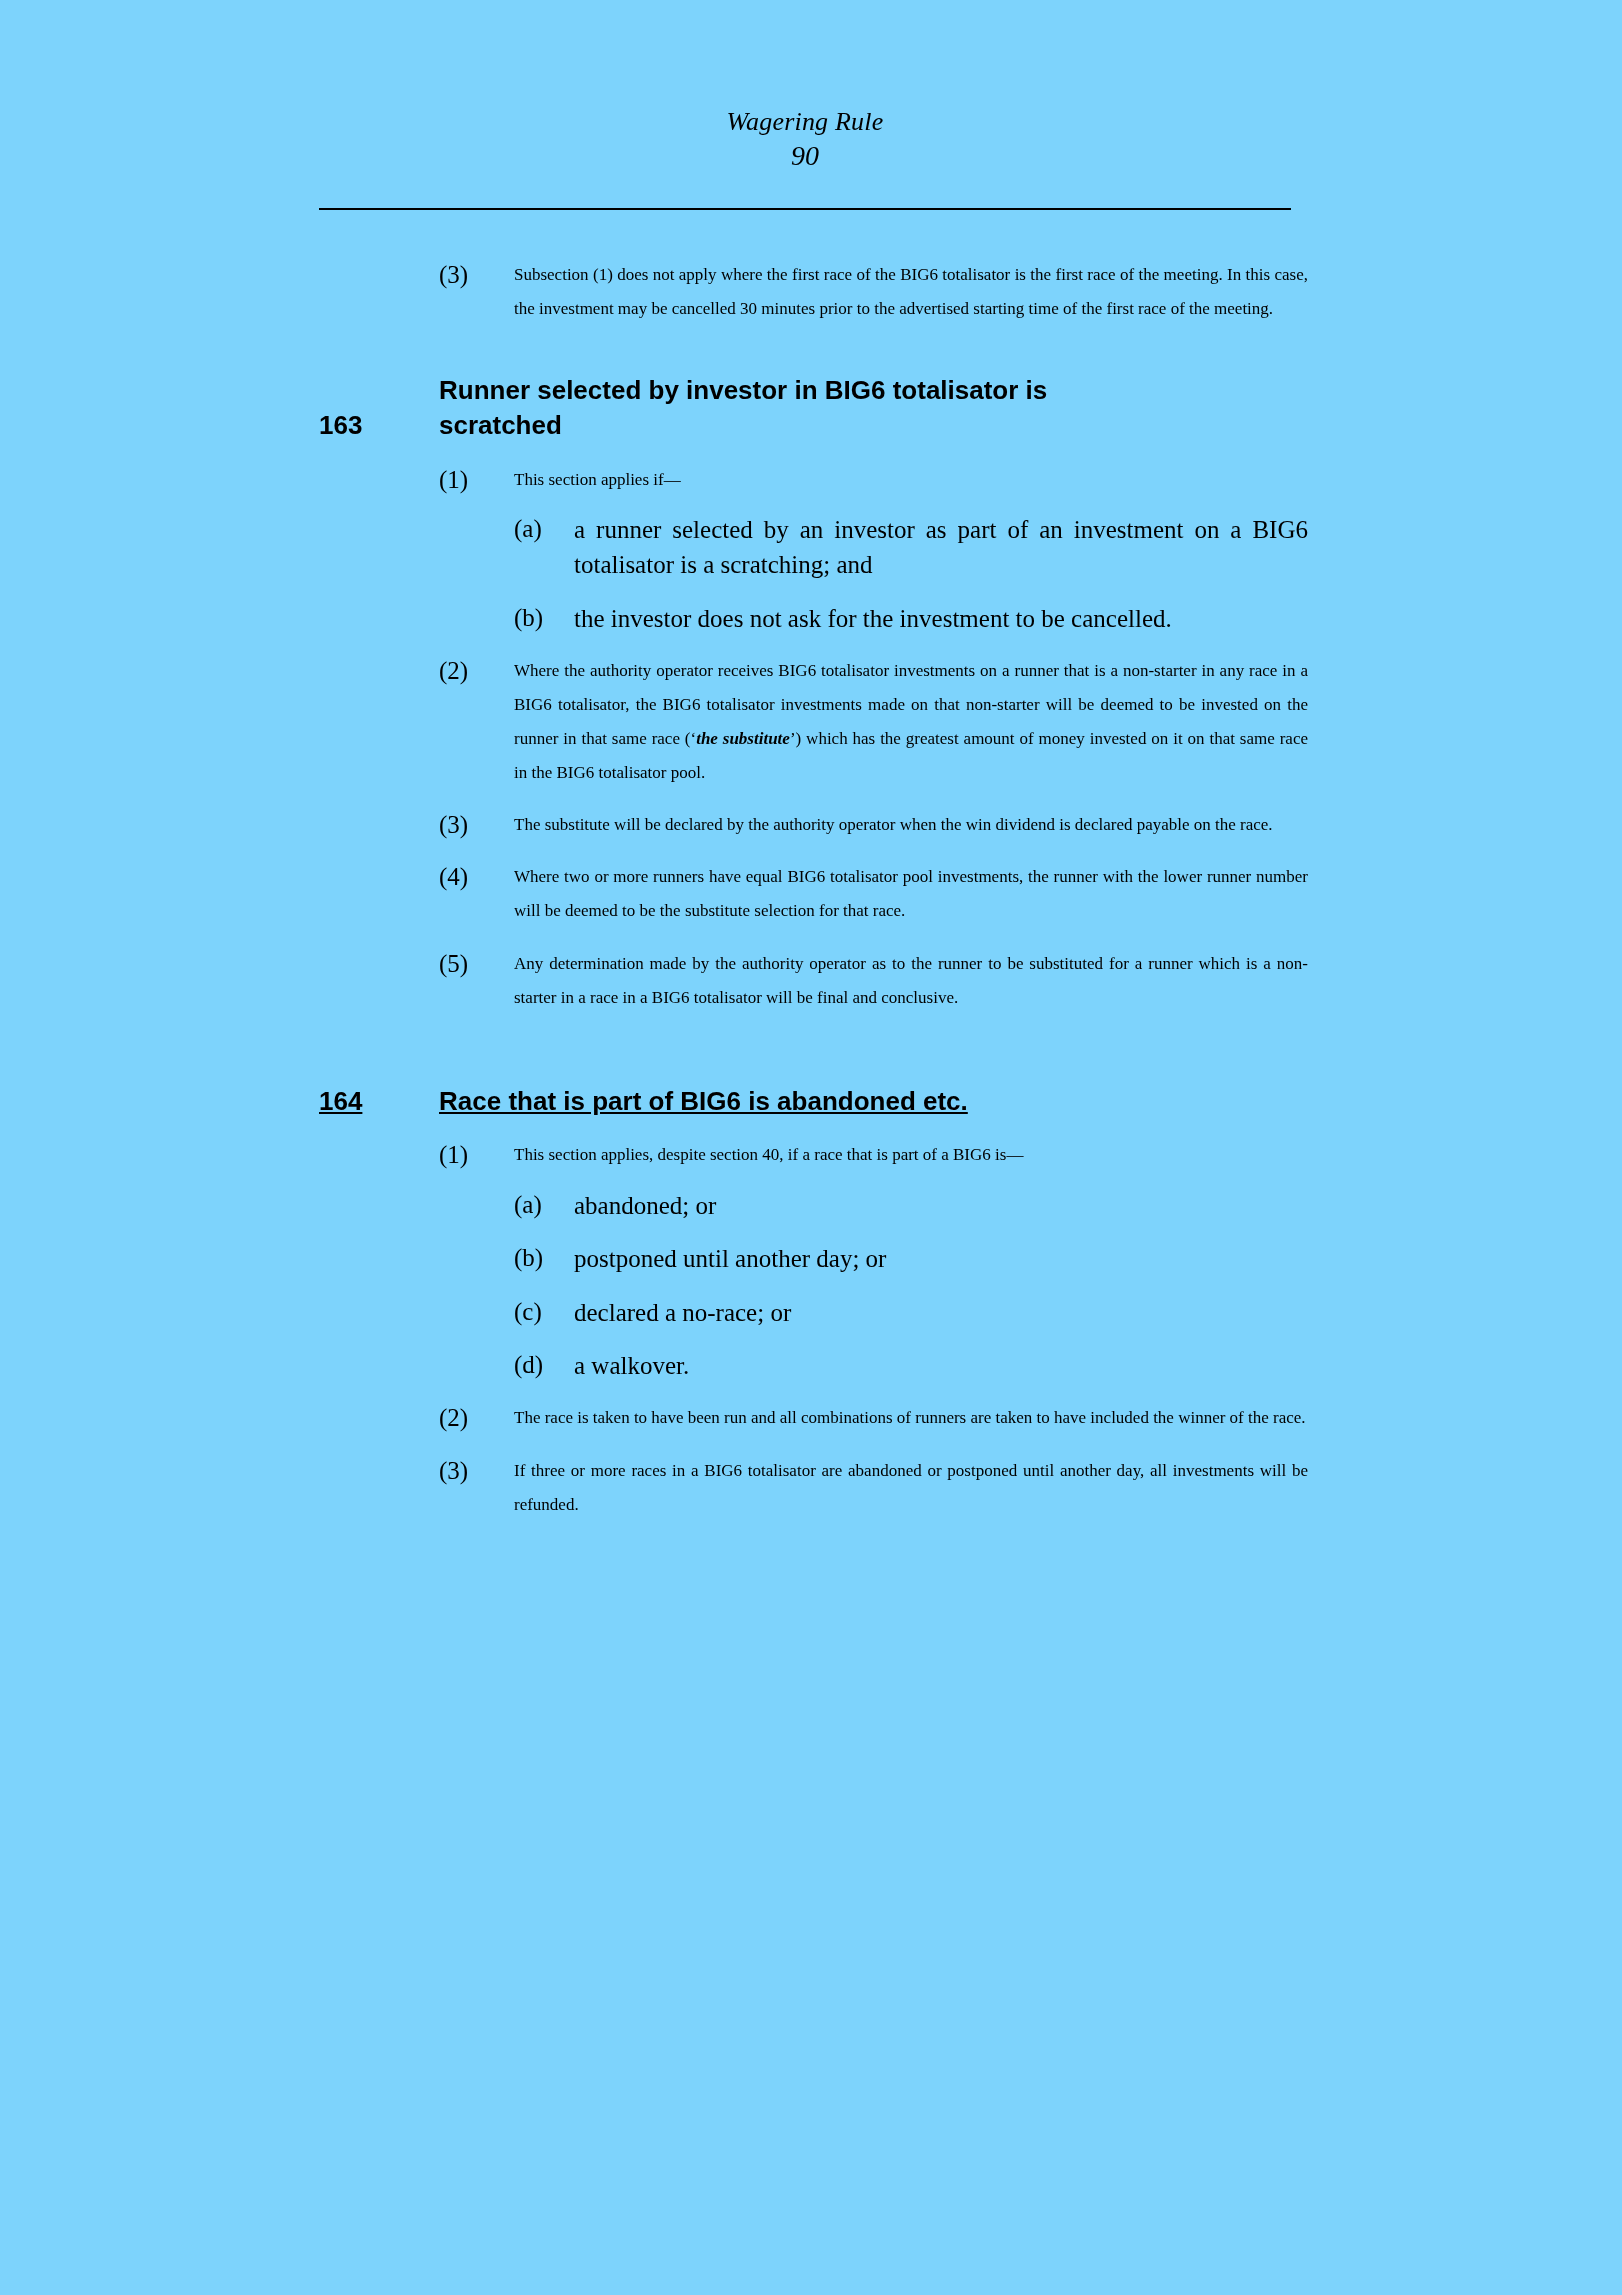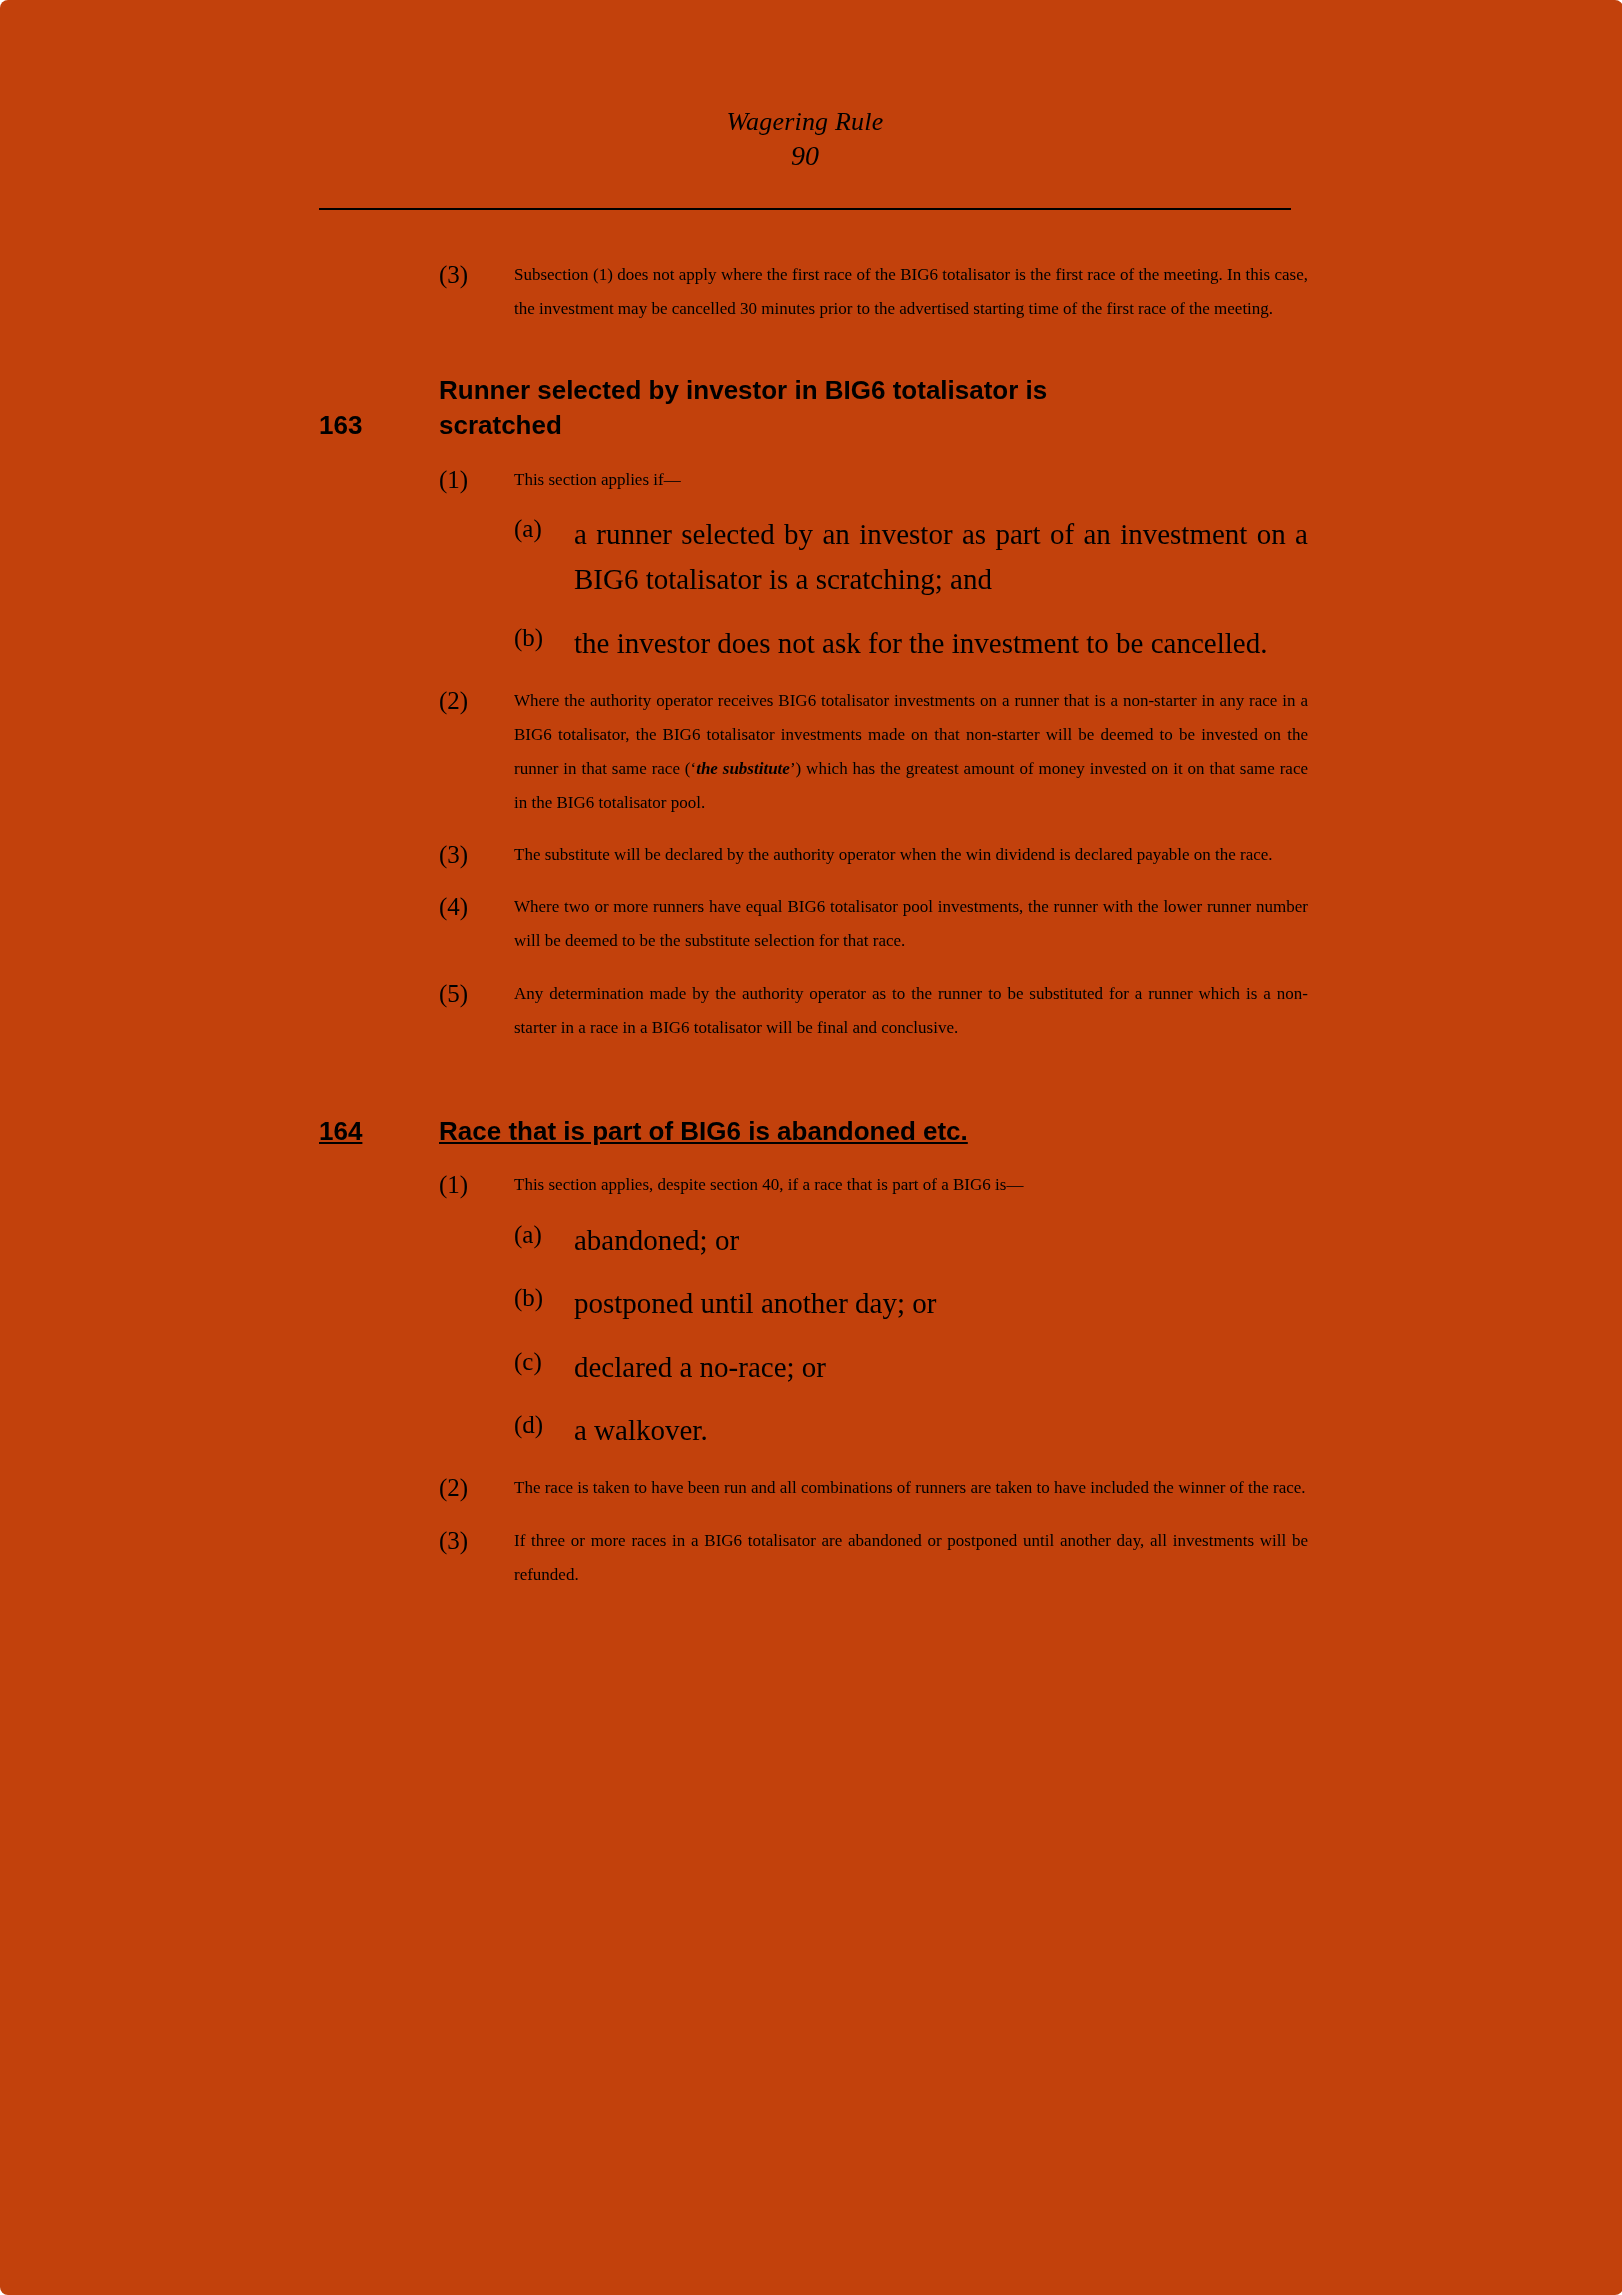--- a/index.html
+++ b/index.html
@@ -5,26 +5,25 @@
   html, body {
     margin: 0;
     padding: 0;
     background: #ffffff;
   }
 
   .page {
     position: relative;
     width: 1623px;
     height: 2295px;
-    background: #c2410c;
+    background: #7dd3fc;
     margin: 0 auto;
     overflow: hidden;
     font-family: "Liberation Serif", "DejaVu Serif", serif;
     color: #000000;
-    border-radius: 8px;
   }
 
   
   .page-header {
     position: absolute;
     top: 105px;
     left: 319px;
     width: 972px;
     text-align: center;
   }
@@ -88,22 +87,22 @@
     margin-left: 195px;          
     margin-bottom: 18.3px;
   }
   .lvl2 > .marker {
     flex: 0 0 60px;              
     font-size: 25px;
     line-height: 34px;
   }
   .lvl2 > .txt {
     flex: 1 1 auto;
-    font-size: 29px;
-    line-height: 45px;
+    font-size: 25px;
+    line-height: 35px;
     text-align: justify;
     text-justify: inter-word;
     hyphens: none;
   }
 
   
   .sec-head {
     display: flex;
     align-items: flex-end;
     font-family: "Liberation Sans", "DejaVu Sans", sans-serif;

